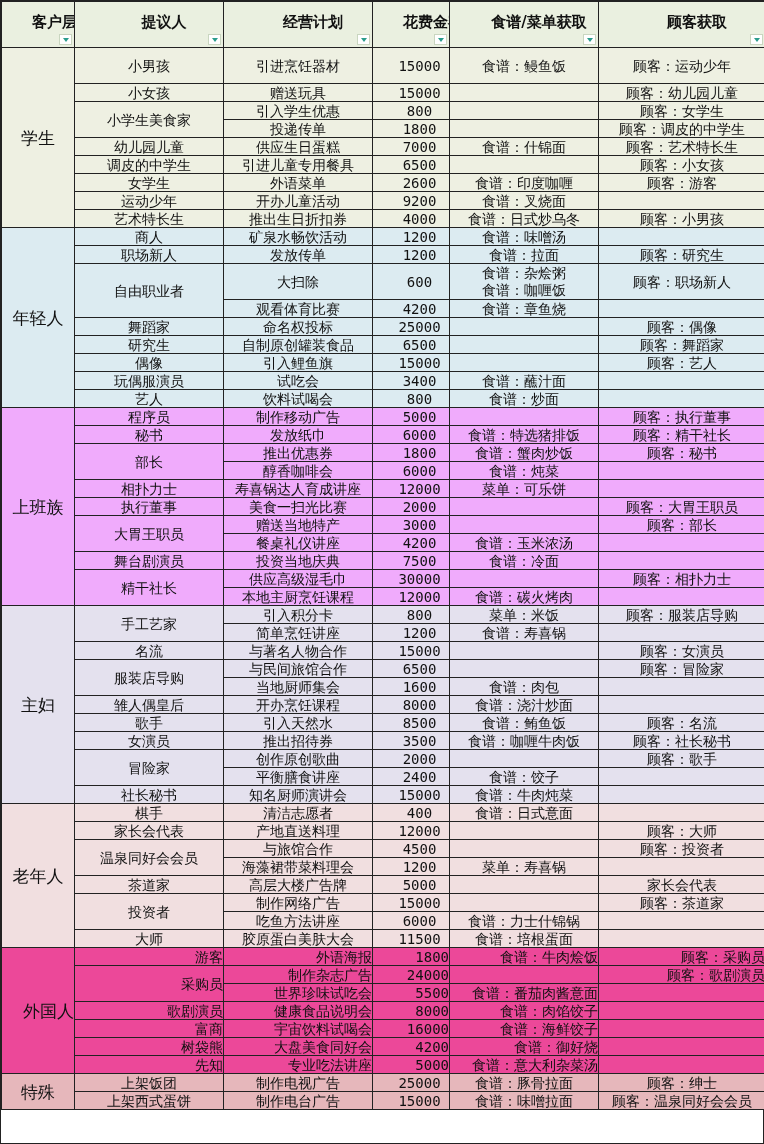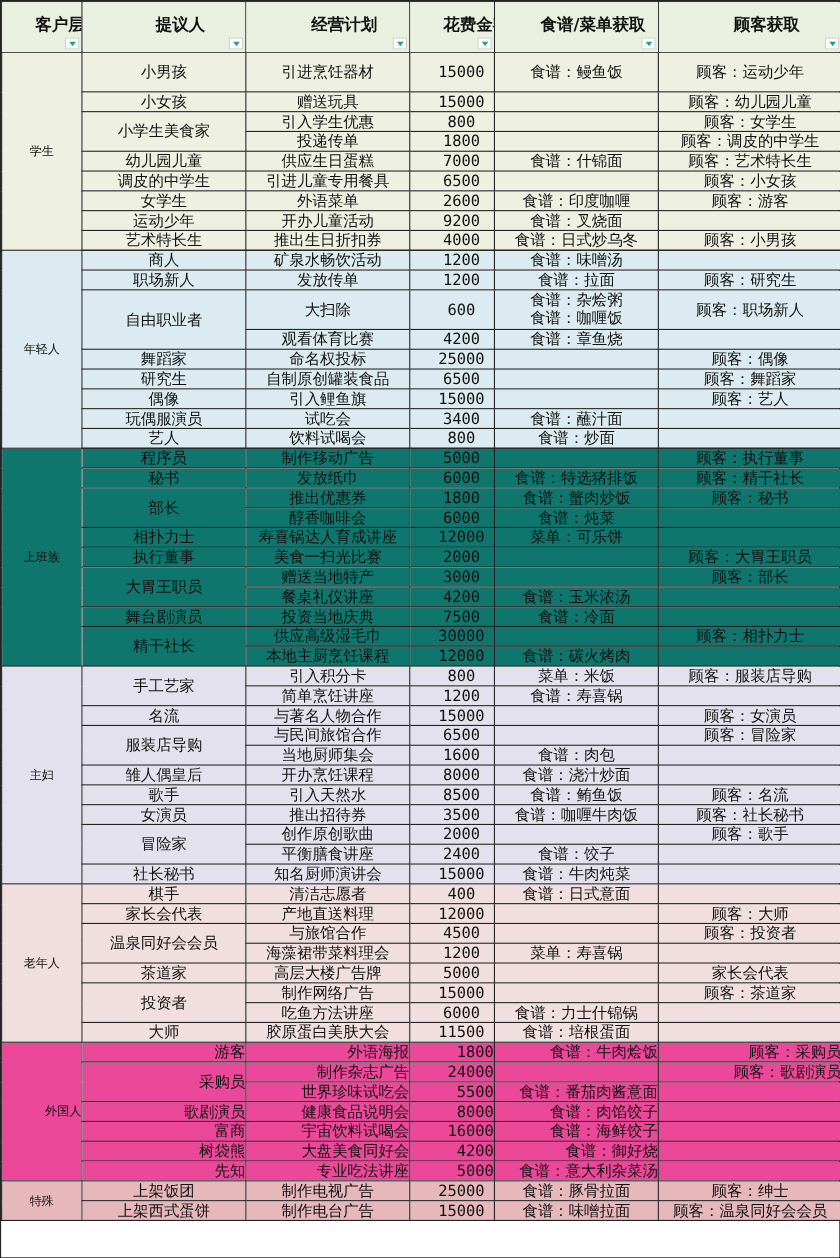--- a/index.html
+++ b/index.html
@@ -11,26 +11,26 @@
   th { height: 45px; background: #eaf0e0; font-weight: bold; font-size: 15px; position: relative; }
   th .hlabel { display: block; margin-top: -6px; padding-left: 30px; }
   .filter-btn { position: absolute; right: 2px; bottom: 2px; width: 13px; height: 11px; background: #fff; border: 1px solid #c9d6c0; box-sizing: border-box; }
   .filter-btn::after { content: ""; position: absolute; left: 3px; top: 3px; border-left: 3px solid transparent; border-right: 3px solid transparent; border-top: 4px solid #2a9c8c; }
   tr.r td { height: 17px; }
   tr.r2 td { height: 35px; }
   .num { font-family: "DejaVu Sans Mono", "Liberation Mono", monospace; font-size: 14px; padding-left: 17px; }
   .multi span { display: block; line-height: 17px; }
   .g-student td { background: #eef0e2; }
   .g-young td { background: #dcebf1; }
-  .g-office td { background: #0f766e; }
+  .g-office td { background: #f0abfc; }
   .g-wife td { background: #e4e1ee; }
   .g-senior td { background: #f1dfe0; }
   .g-foreign td { background: #ec4899; text-align: right; }
   .g-special td { background: #e6b7bb; }
-  .grp { font-size: 11px; }
+  .grp { font-size: 17px; }
   .footer { position: absolute; right: 8px; top: 1110px; font-size: 19px; color: #555; letter-spacing: 1px; margin-top: 30px; }
 </style>
 </head>
 <body>
 
 <div class="sheet">
 <table>
   <colgroup>
     <col style="width:73px">
         <col style="width:149px">

